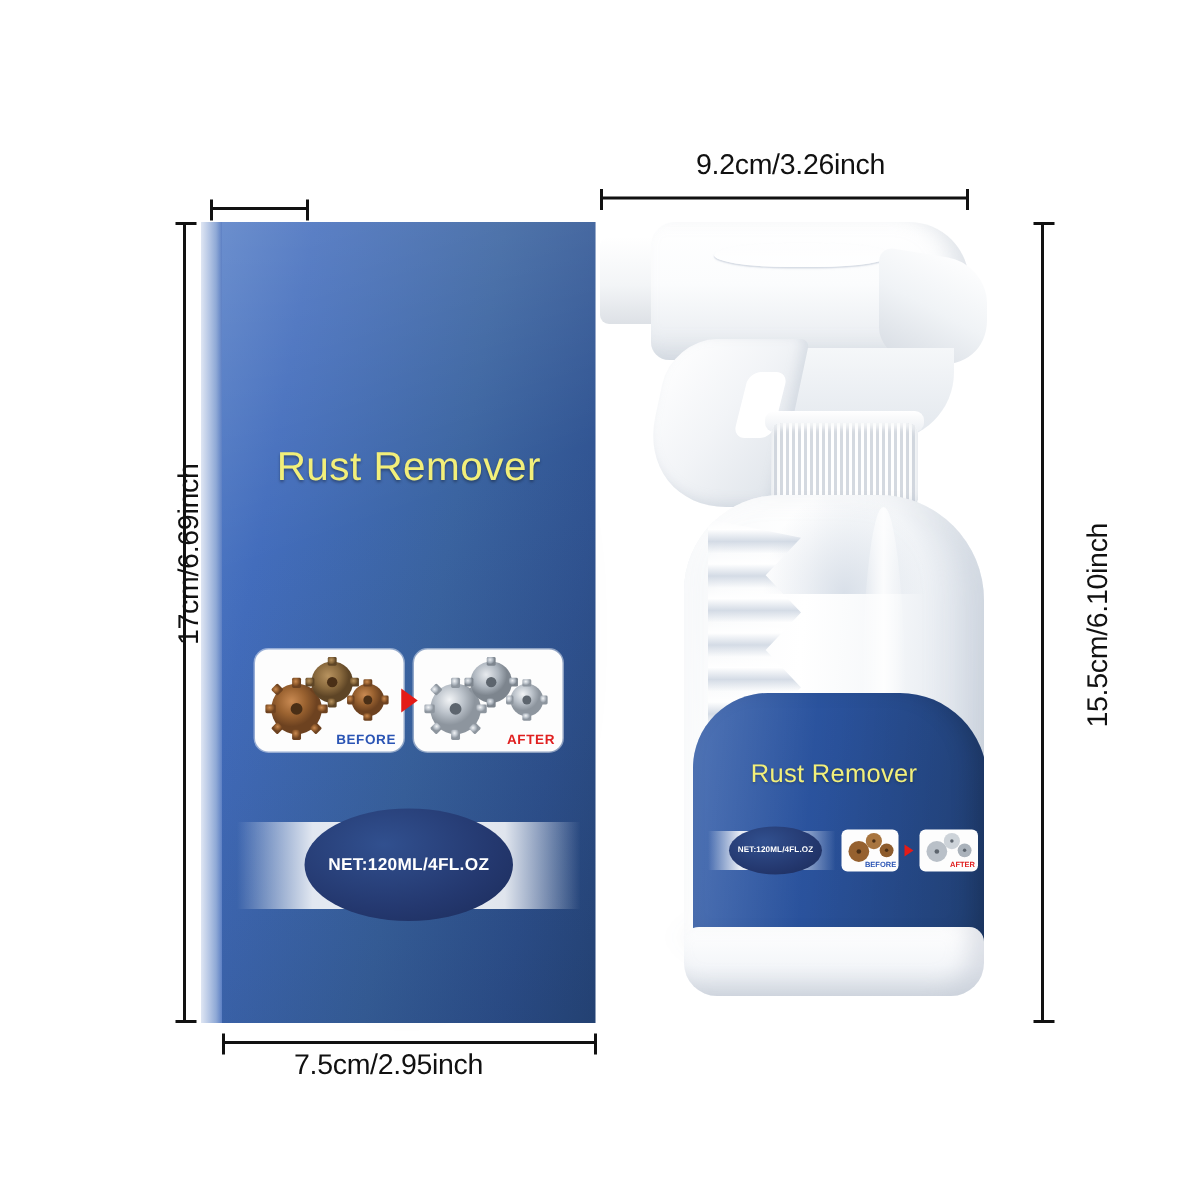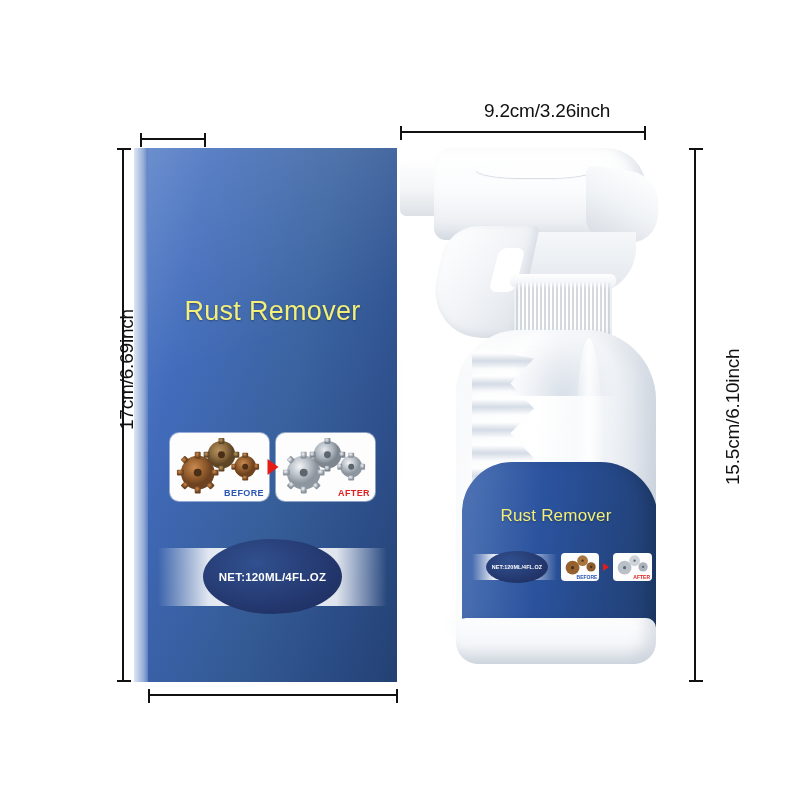--- a/index.html
+++ b/index.html
@@ -569,22 +569,23 @@
   <div class="dim-label vert" style="left:116px; top:430px;">17cm/6.69inch</div>
   <div class="dim-line-v" style="left:122px; top:148px; height:534px;">
     <div class="cap-h" style="top:0;"></div>
     <div class="cap-h" style="top:532px;"></div>
   </div>
 
   <div class="dim-line-h" style="left:148px; top:694px; width:250px;">
     <div class="cap-v" style="left:0;"></div>
     <div class="cap-v" style="left:248px;"></div>
   </div>
-
-  <div class="dim-label" style="left:464px; top:100px;margin-left:20px;">9.2cm/3.26inch</div>
+  <div class="dim-label" style="left:196px; top:700px;">7.5cm/2.95inch</div>
+
+  <div class="dim-label" style="left:464px; top:100px;">9.2cm/3.26inch</div>
   <div class="dim-line-h" style="left:400px; top:131px; width:246px;">
     <div class="cap-v" style="left:0;"></div>
     <div class="cap-v" style="left:244px;"></div>
   </div>
 
   <div class="dim-line-v" style="left:694px; top:148px; height:534px;">
     <div class="cap-h" style="top:0;"></div>
     <div class="cap-h" style="top:532px;"></div>
   </div>
   <div class="dim-label vert" style="left:722px; top:485px;">15.5cm/6.10inch</div>

